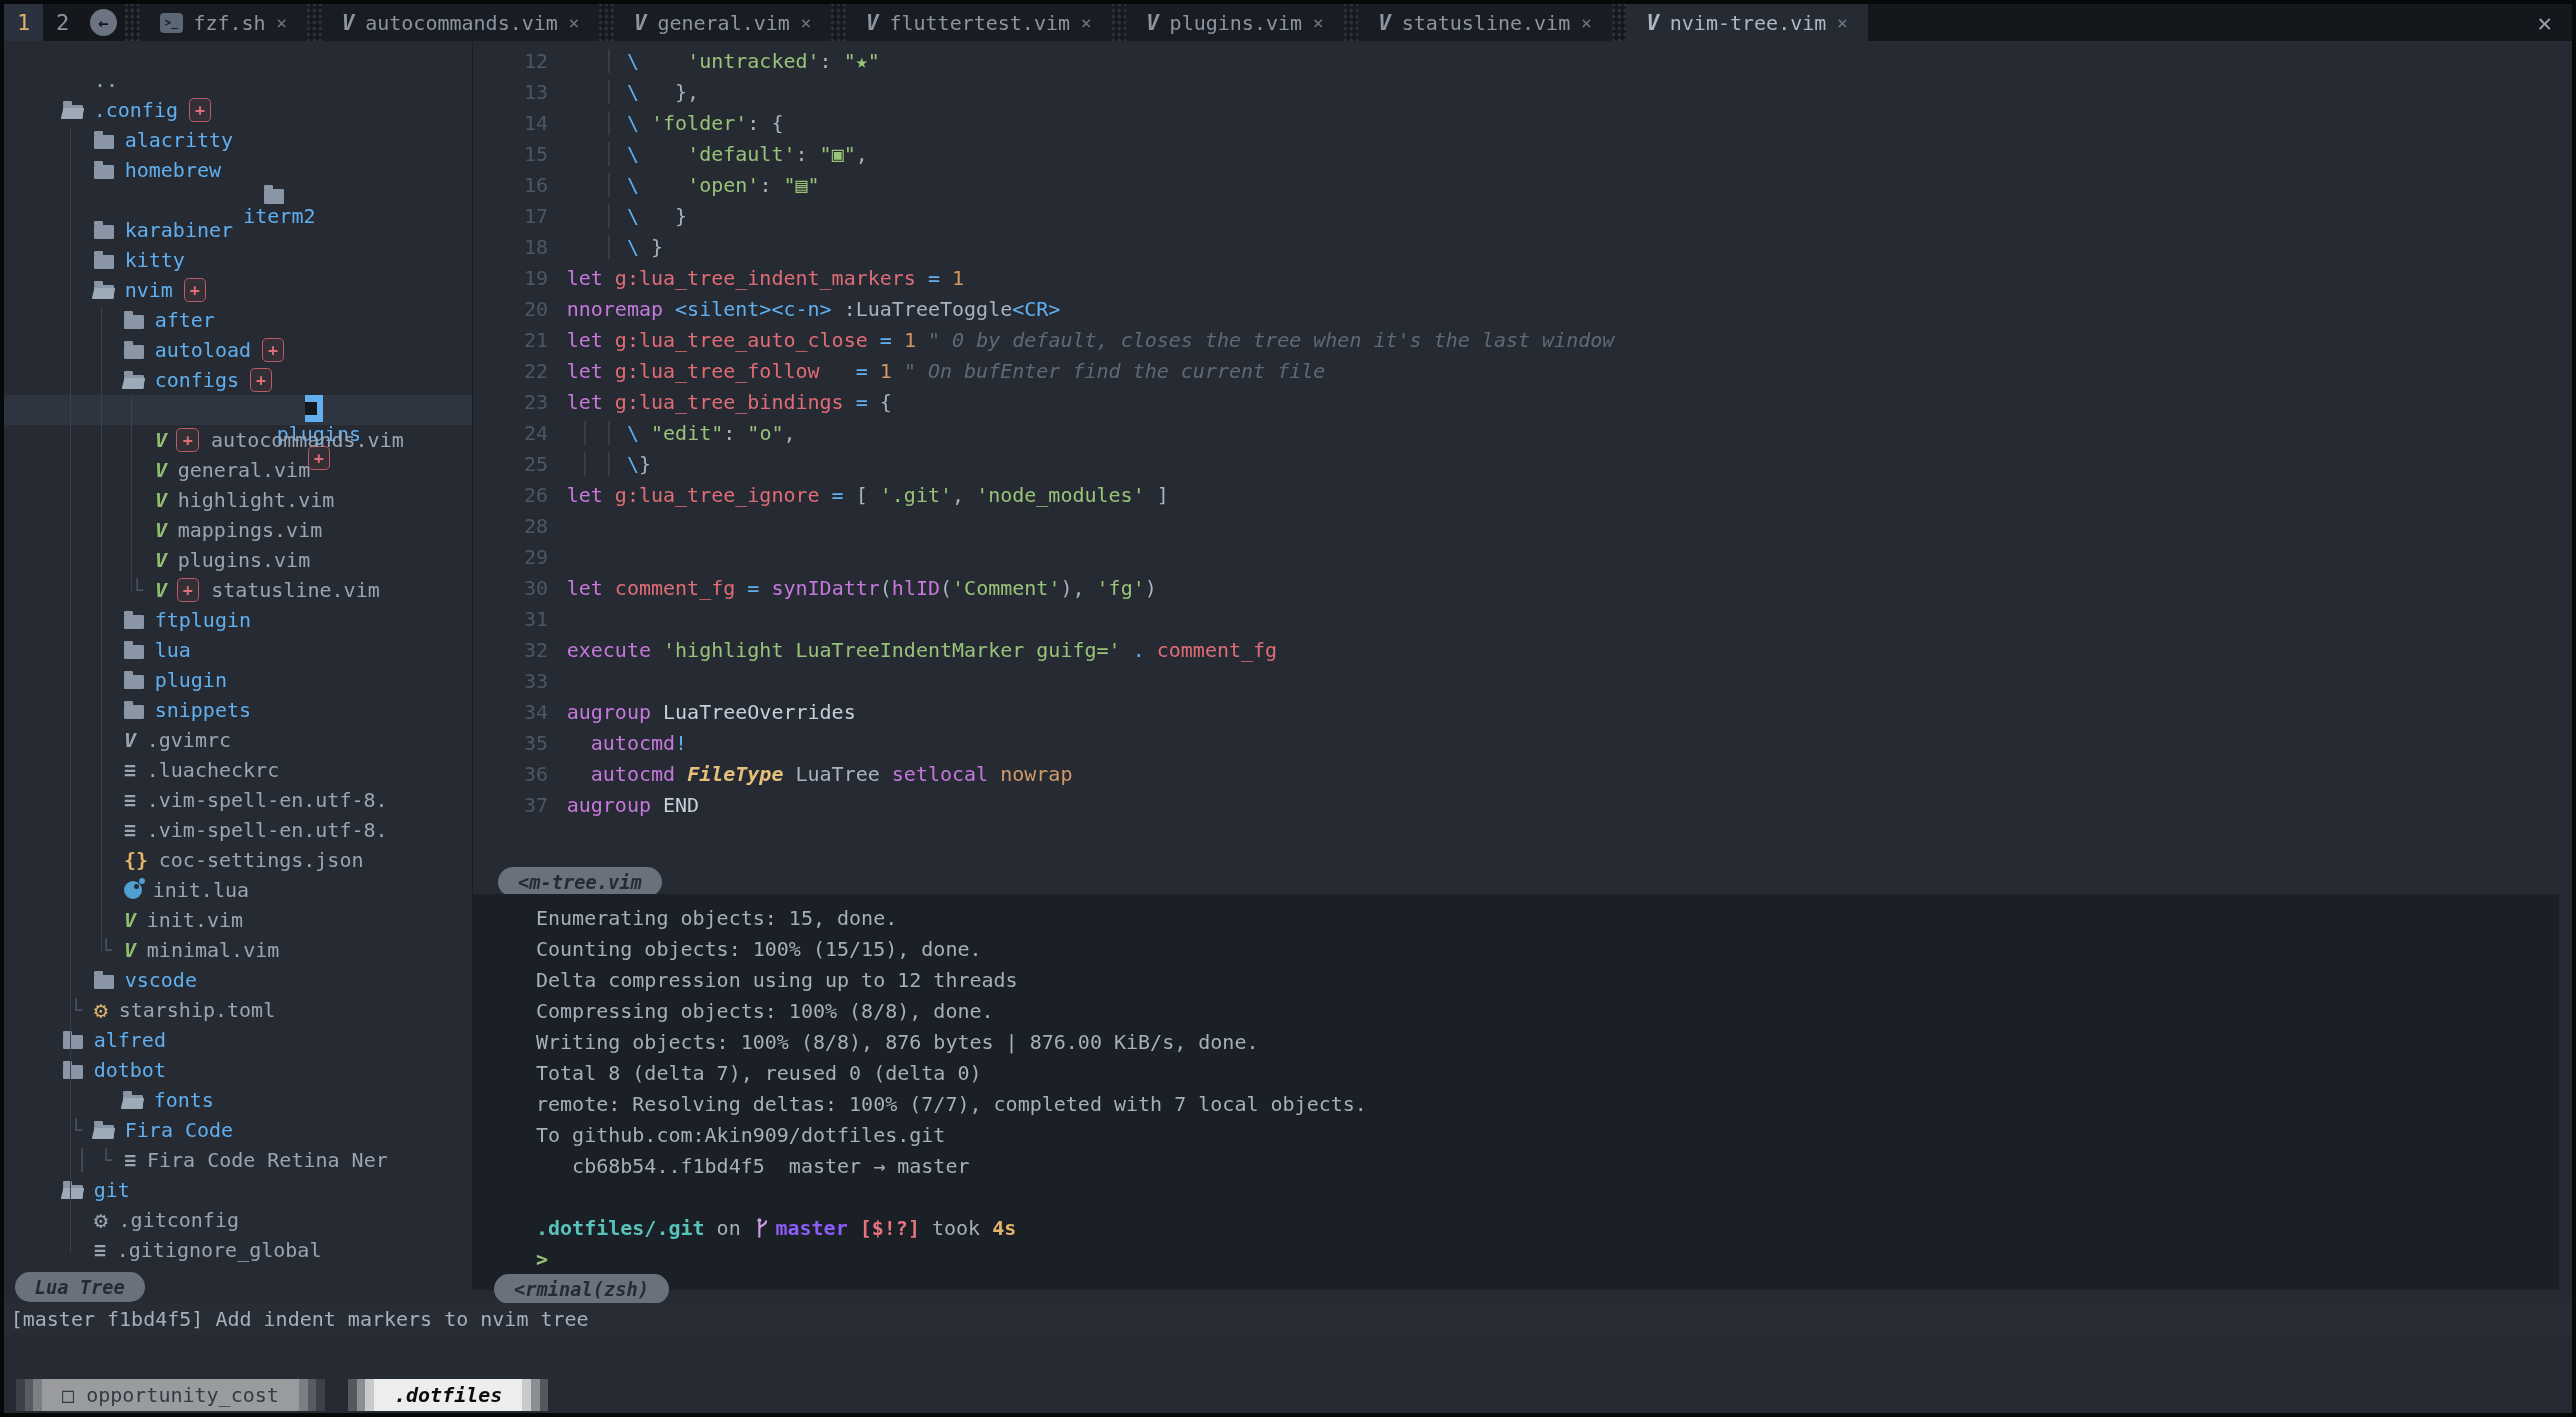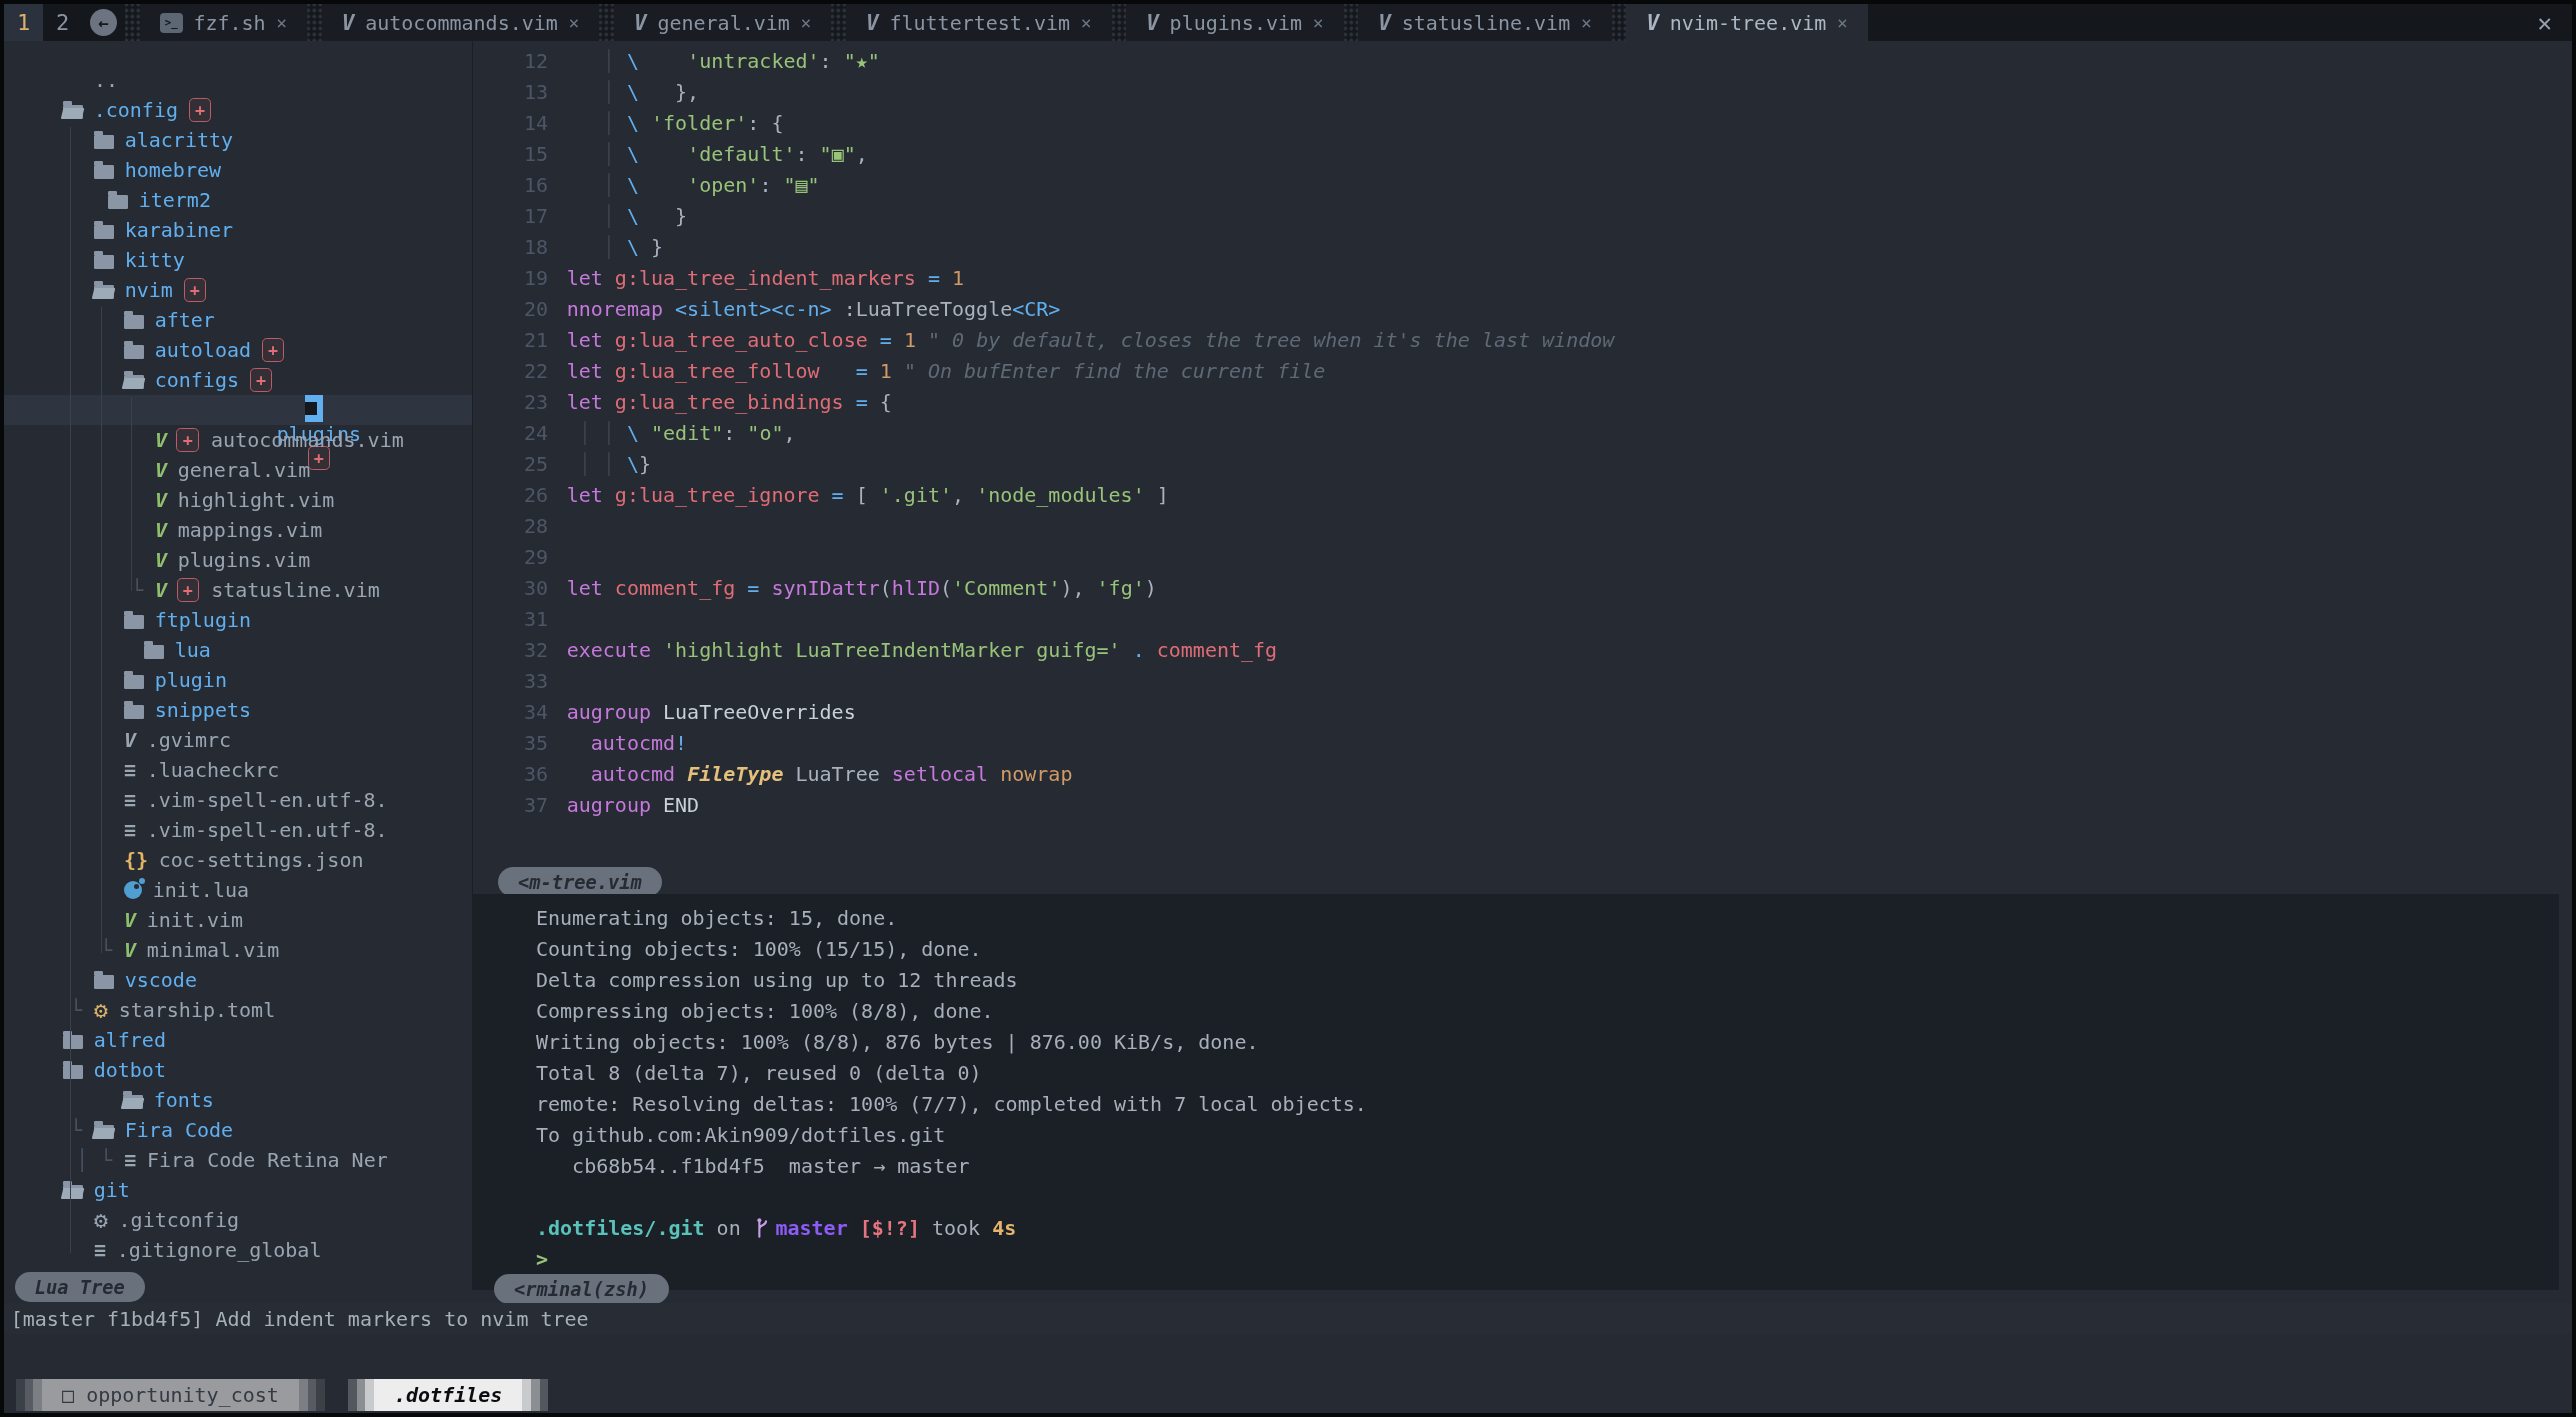--- a/index.html
+++ b/index.html
@@ -122,36 +122,36 @@
     <div class="tabfill"></div>
     <div class="closeall">✕</div>
   </div>
 
   <div class="content">
     <div class="tree" id="treerows">
         <div class="trow" style="padding-left: 90px;"><span class="filename">..</span></div>
         <div class="trow" style="padding-left: 59px;"><span class="fld fldo"></span><span class="dirname tlab">.config</span><span class="badge">+</span></div>
         <div class="trow" style="padding-left: 90px;"><span class="fld"></span><span class="dirname tlab">alacritty</span></div>
         <div class="trow" style="padding-left: 90px;"><span class="fld"></span><span class="dirname tlab">homebrew</span></div>
-        <div class="trow" style="padding-left: 104px;"><span class="fld"></span><span class="dirname tlab">iterm2</span></div>
+        <div class="trow" style="padding-left: 72px; flex-direction: column;"><span class="fld"></span><span class="dirname tlab">iterm2</span></div>
         <div class="trow" style="padding-left: 90px;"><span class="fld"></span><span class="dirname tlab">karabiner</span></div>
         <div class="trow" style="padding-left: 90px;"><span class="fld"></span><span class="dirname tlab">kitty</span></div>
         <div class="trow" style="padding-left: 90px;"><span class="fld fldo"></span><span class="dirname tlab">nvim</span><span class="badge">+</span></div>
         <div class="trow" style="padding-left: 120px;"><span class="fld"></span><span class="dirname tlab">after</span></div>
         <div class="trow" style="padding-left: 120px;"><span class="fld"></span><span class="dirname tlab">autoload</span><span class="badge">+</span></div>
         <div class="trow" style="padding-left: 120px;"><span class="fld fldo"></span><span class="dirname tlab">configs</span><span class="badge">+</span></div>
         <div class="trow sel" style="padding-left: 151px; flex-direction: column;"><span class="cursoricon"></span><span class="dirname tlab">plugins</span><span class="badge">+</span></div>
         <div class="trow" style="padding-left: 151px;"><span class="vicon-g">V</span><span class="badge bb" style="margin-left: 9.4px;">+</span><span class="filename tlab">autocommands.vim</span></div>
         <div class="trow" style="padding-left: 151px;"><span class="vicon-g">V</span><span class="filename tlab">general.vim</span></div>
         <div class="trow" style="padding-left: 151px;"><span class="vicon-g">V</span><span class="filename tlab">highlight.vim</span></div>
         <div class="trow" style="padding-left: 151px;"><span class="vicon-g">V</span><span class="filename tlab">mappings.vim</span></div>
         <div class="trow" style="padding-left: 151px;"><span class="vicon-g">V</span><span class="filename tlab">plugins.vim</span></div>
         <div class="trow" style="padding-left: 127px;"><span class="guide">└ </span><span class="vicon-g">V</span><span class="badge bb" style="margin-left: 9.4px;">+</span><span class="filename tlab">statusline.vim</span></div>
         <div class="trow" style="padding-left: 120px;"><span class="fld"></span><span class="dirname tlab">ftplugin</span></div>
-        <div class="trow" style="padding-left: 120px; margin-left: 20px;"><span class="fld"></span><span class="dirname tlab">lua</span></div>
+        <div class="trow" style="padding-left: 120px;"><span class="fld"></span><span class="dirname tlab">lua</span></div>
         <div class="trow" style="padding-left: 120px;"><span class="fld"></span><span class="dirname tlab">plugin</span></div>
         <div class="trow" style="padding-left: 120px;"><span class="fld"></span><span class="dirname tlab">snippets</span></div>
         <div class="trow" style="padding-left: 120px;"><span class="vicon-gr">V</span><span class="filename tlab">.gvimrc</span></div>
         <div class="trow" style="padding-left: 120px;"><span class="listicon">≡</span><span class="filename tlab">.luacheckrc</span></div>
         <div class="trow" style="padding-left: 120px;"><span class="listicon">≡</span><span class="filename tlab">.vim-spell-en.utf-8.</span></div>
         <div class="trow" style="padding-left: 120px;"><span class="listicon">≡</span><span class="filename tlab">.vim-spell-en.utf-8.</span></div>
         <div class="trow" style="padding-left: 120px;"><span class="bracesicon">{}</span><span class="filename tlab">coc-settings.json</span></div>
         <div class="trow" style="padding-left: 120px;"><span class="luaicon"></span><span class="filename tlab">init.lua</span></div>
         <div class="trow" style="padding-left: 120px;"><span class="vicon-g">V</span><span class="filename tlab">init.vim</span></div>
         <div class="trow" style="padding-left: 96px;"><span class="guide">└ </span><span class="vicon-g">V</span><span class="filename tlab">minimal.vim</span></div>

